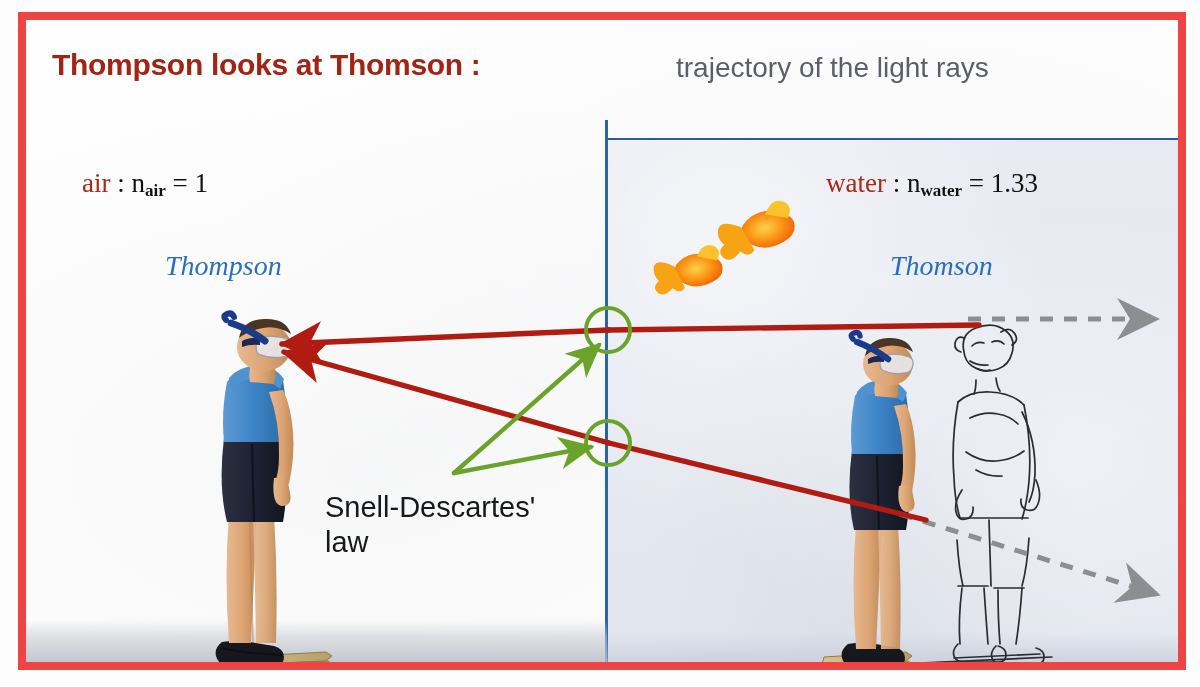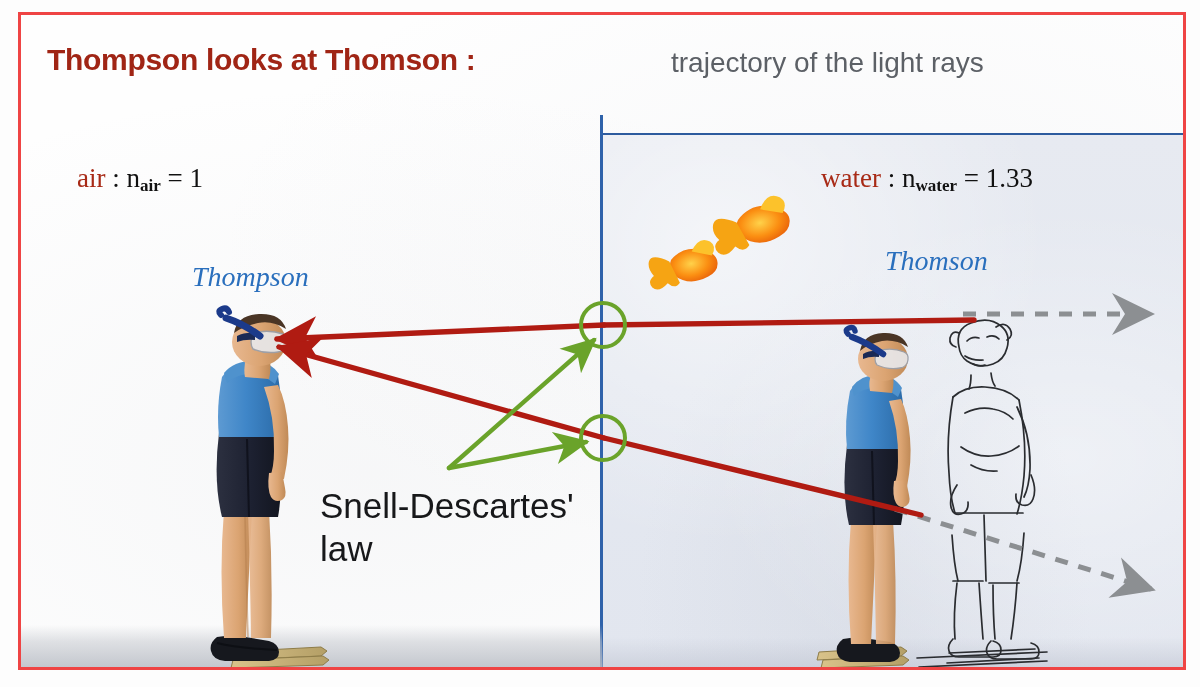--- a/index.html
+++ b/index.html
@@ -13,21 +13,21 @@
     width: 1200px;
     height: 687px;
     overflow: hidden;
     background: #fdfdfd;
   }
   
   #page-frame {
     position: absolute;
     left: 18px; top: 12px;
     width: 1168px; height: 658px;
-    border: 3px solid #ef4444;
+    border: 8px solid #ef4444;
     background: #fefefe;
     overflow: hidden;
   }
   
   #paper-grain {
     position: absolute; inset: 0;
     background:
       radial-gradient(ellipse at 30% 70%, rgba(180,185,195,.10) 0%, rgba(255,255,255,0) 60%),
       radial-gradient(ellipse at 75% 35%, rgba(175,180,195,.08) 0%, rgba(255,255,255,0) 55%);
     pointer-events: none;
@@ -94,26 +94,26 @@
   #label-air { left: 56px; top: 148px; }
   #label-water { left: 800px; top: 148px; }
   .person-name {
     position: absolute;
     font-family: "Liberation Serif", serif;
     font-style: italic;
     font-size: 28px;
     color: #2a6fbd;
     white-space: nowrap;
   }
-  #name-thompson { left: 139px; top: 246px; margin-left: 32px; }
+  #name-thompson { left: 139px; top: 230px; }
   #name-thomson  { left: 864px; top: 230px; }
   #snell-label {
     position: absolute;
     left: 299px; top: 470px;
-    font-size: 35px;
+    font-size: 29px;
     line-height: 1.22;
     color: #17181a;
     white-space: pre;
   }
   
   #overlay {
     position: absolute; left: 0; top: 0;
     width: 1168px; height: 658px;
     pointer-events: none;
   }

